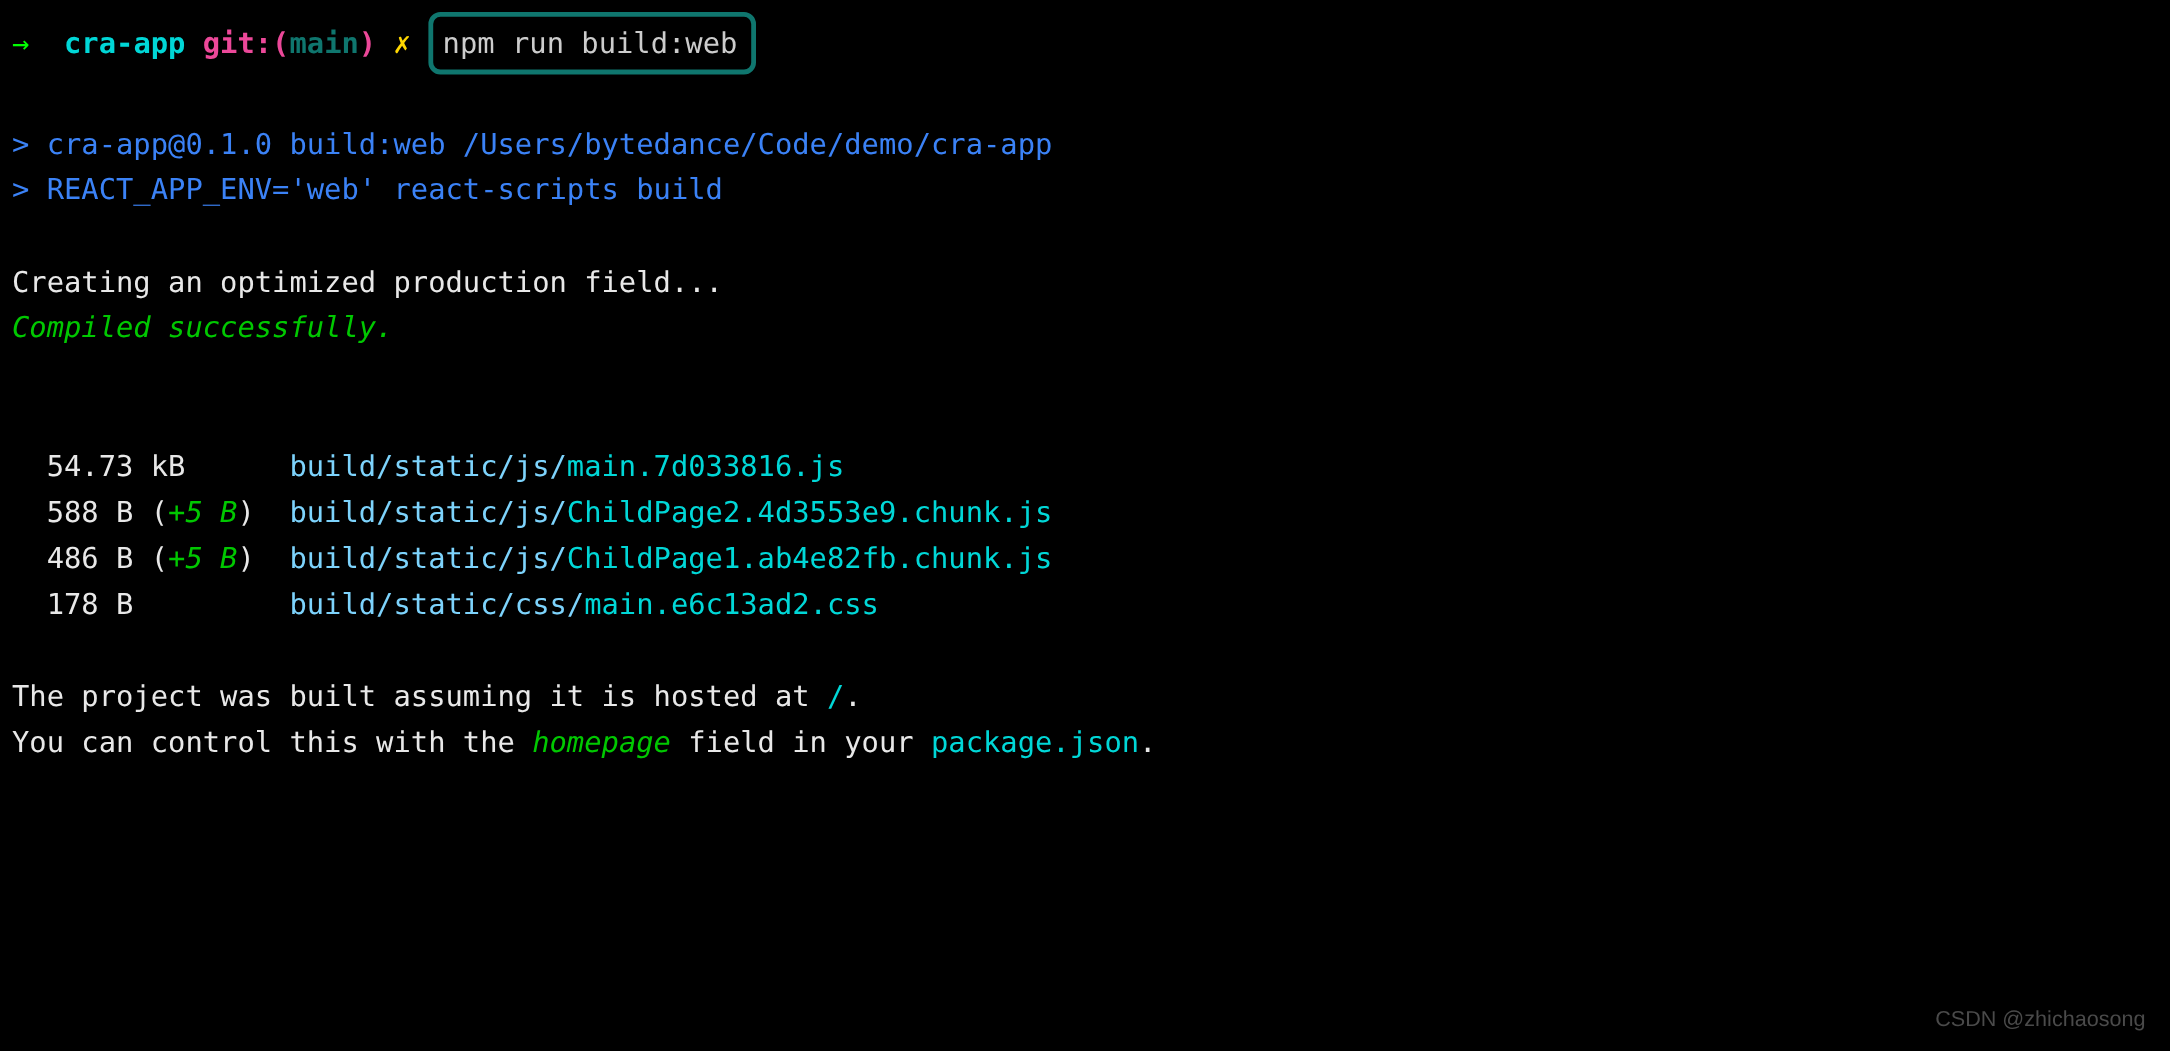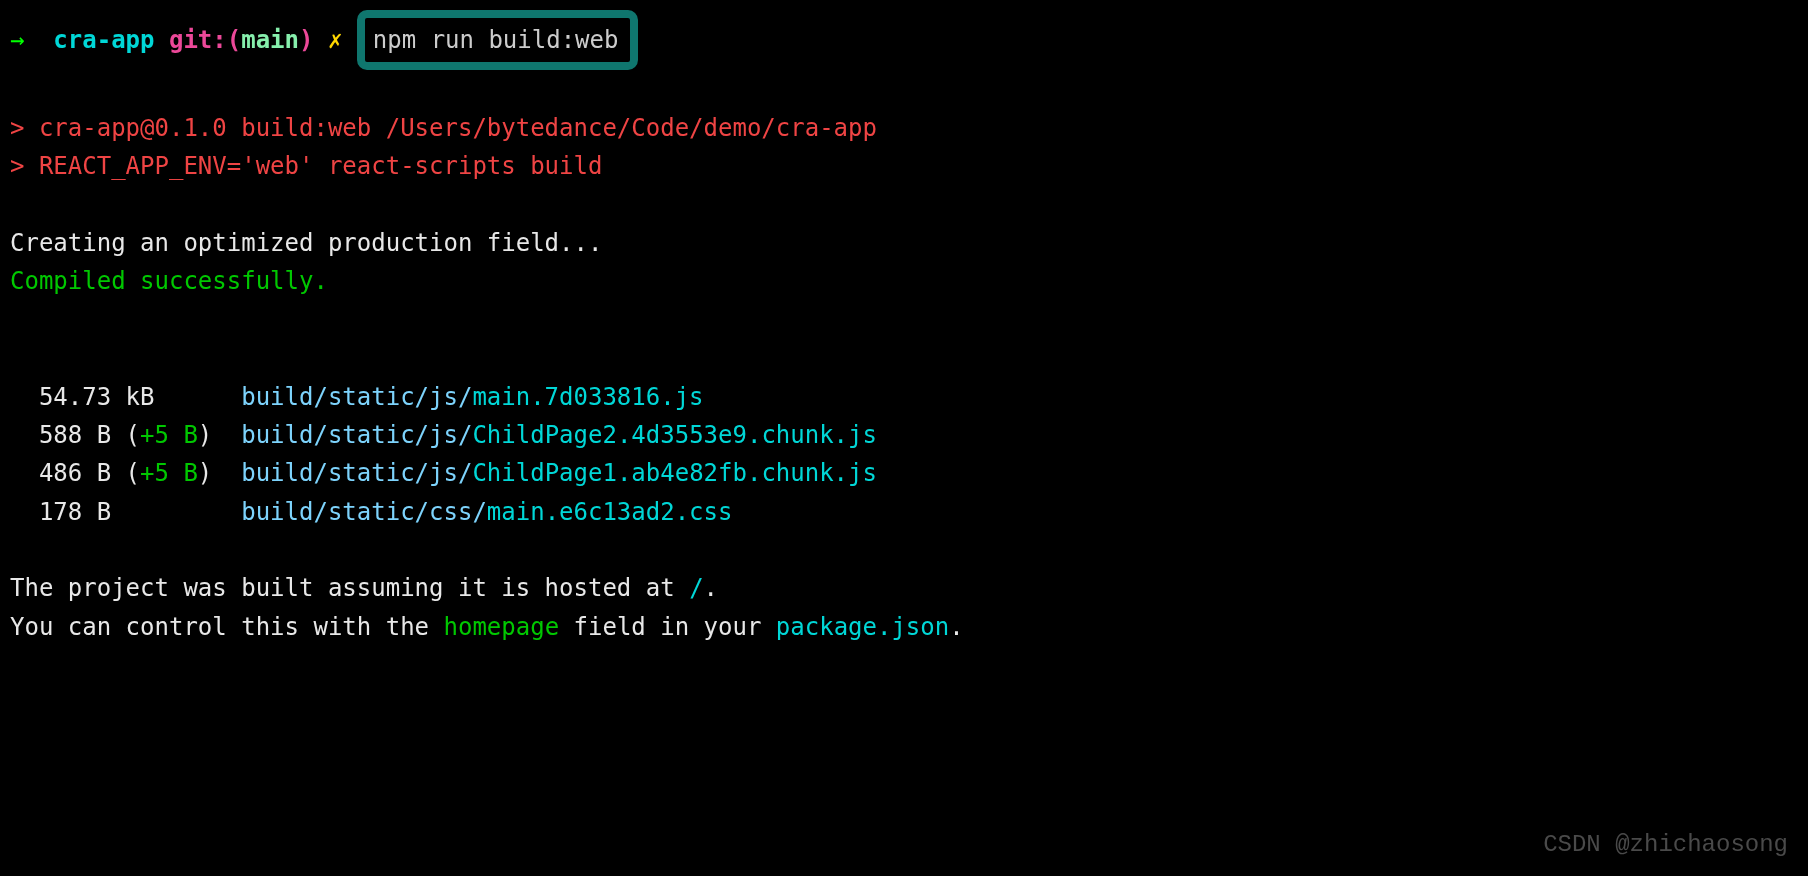--- a/index.html
+++ b/index.html
@@ -26,57 +26,58 @@
     }
     .dir-cyan {
       color: #00d7d7;
       font-weight: bold;
     }
     .git-blue {
       color: #ec4899;
       font-weight: bold;
     }
     .branch-red {
-      color: #86efac;
+      color: #0f766e;
       font-weight: bold;
     }
     .x-yellow {
       color: #ffd700;
       font-weight: bold;
     }
     .command-box {
-      border: 8px solid #0f766e;
+      border: 4px solid #0f766e;
       border-radius: 10px;
       padding: 3px 12px 3px 8px;
       color: #cccccc;
       display: inline-block;
     }
     .gray {
-      color: #ef4444;
+      color: #3b82f6;
     }
     .green {
       color: #00c800;
+      font-style: italic;
     }
     .dark-gray {
       color: #7dd3fc;
     }
     .cyan {
       color: #00d7d7;
       margin-top: 27px;
     }
     .white {
       color: #e8e8e8;
     }
     .watermark {
       position: absolute;
       bottom: 12px;
       right: 20px;
       color: #4a4a4a;
-      font-size: 24px;
-      font-family: Liberation Mono, monospace;
+      font-size: 18px;
+      font-family: Liberation Sans, sans-serif;
       margin-left: 19px;
     }
     .prompt-row {
       display: flex;
       align-items: center;
       gap: 0;
       white-space: pre;
     }
   </style>
 </head>

